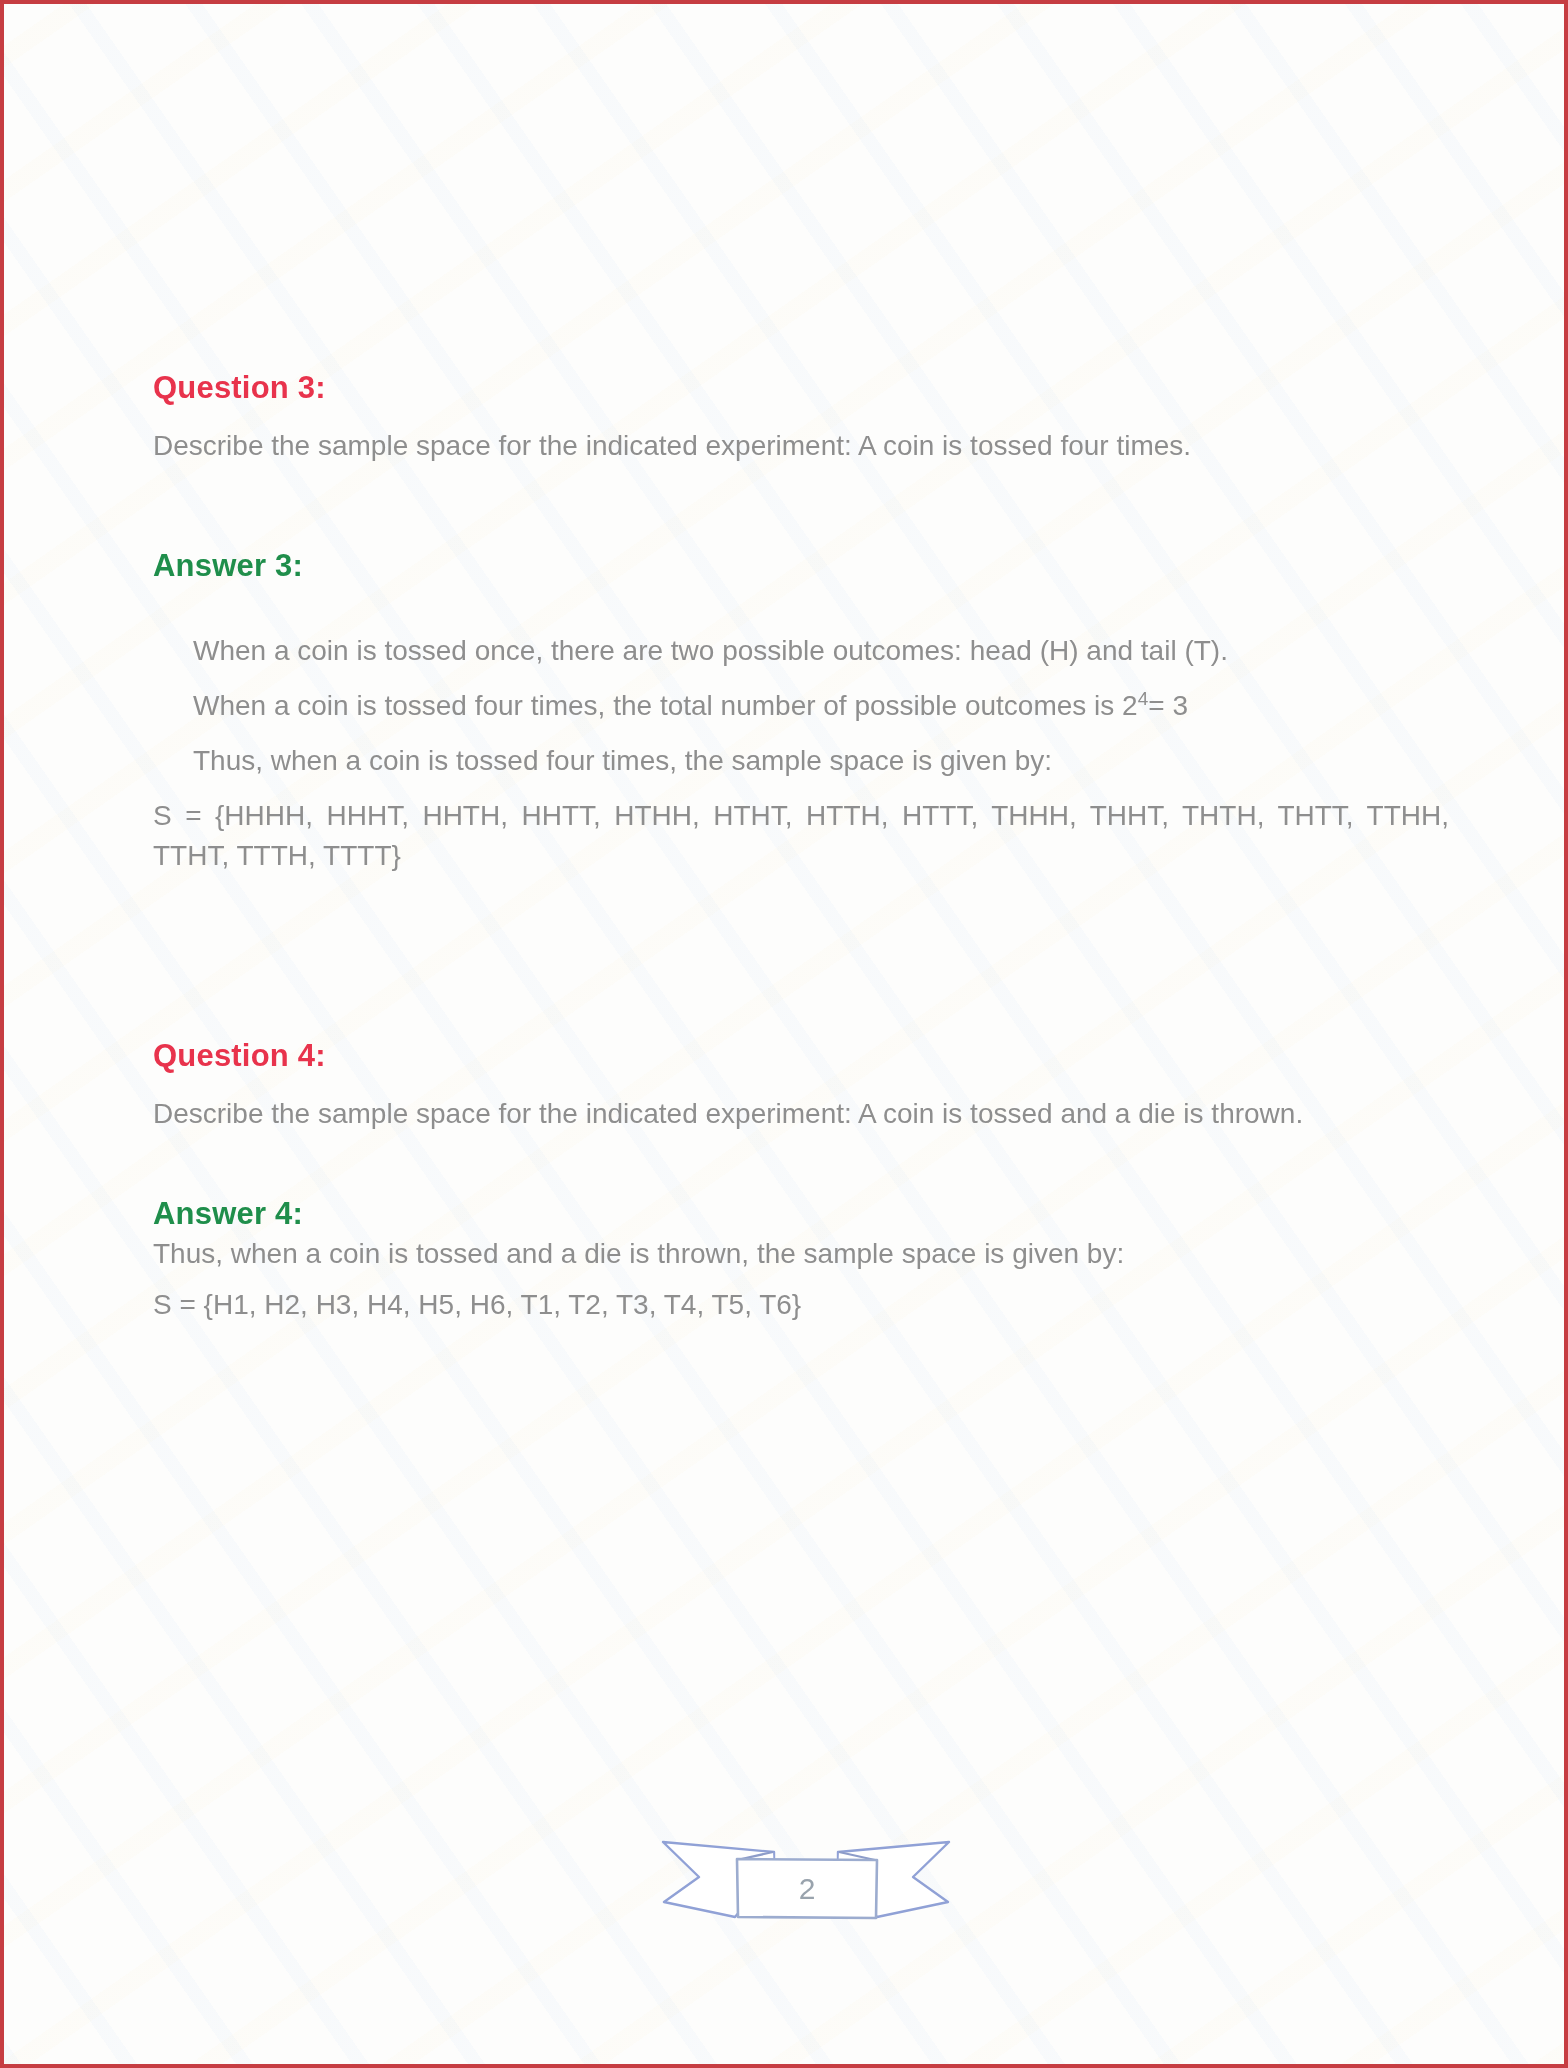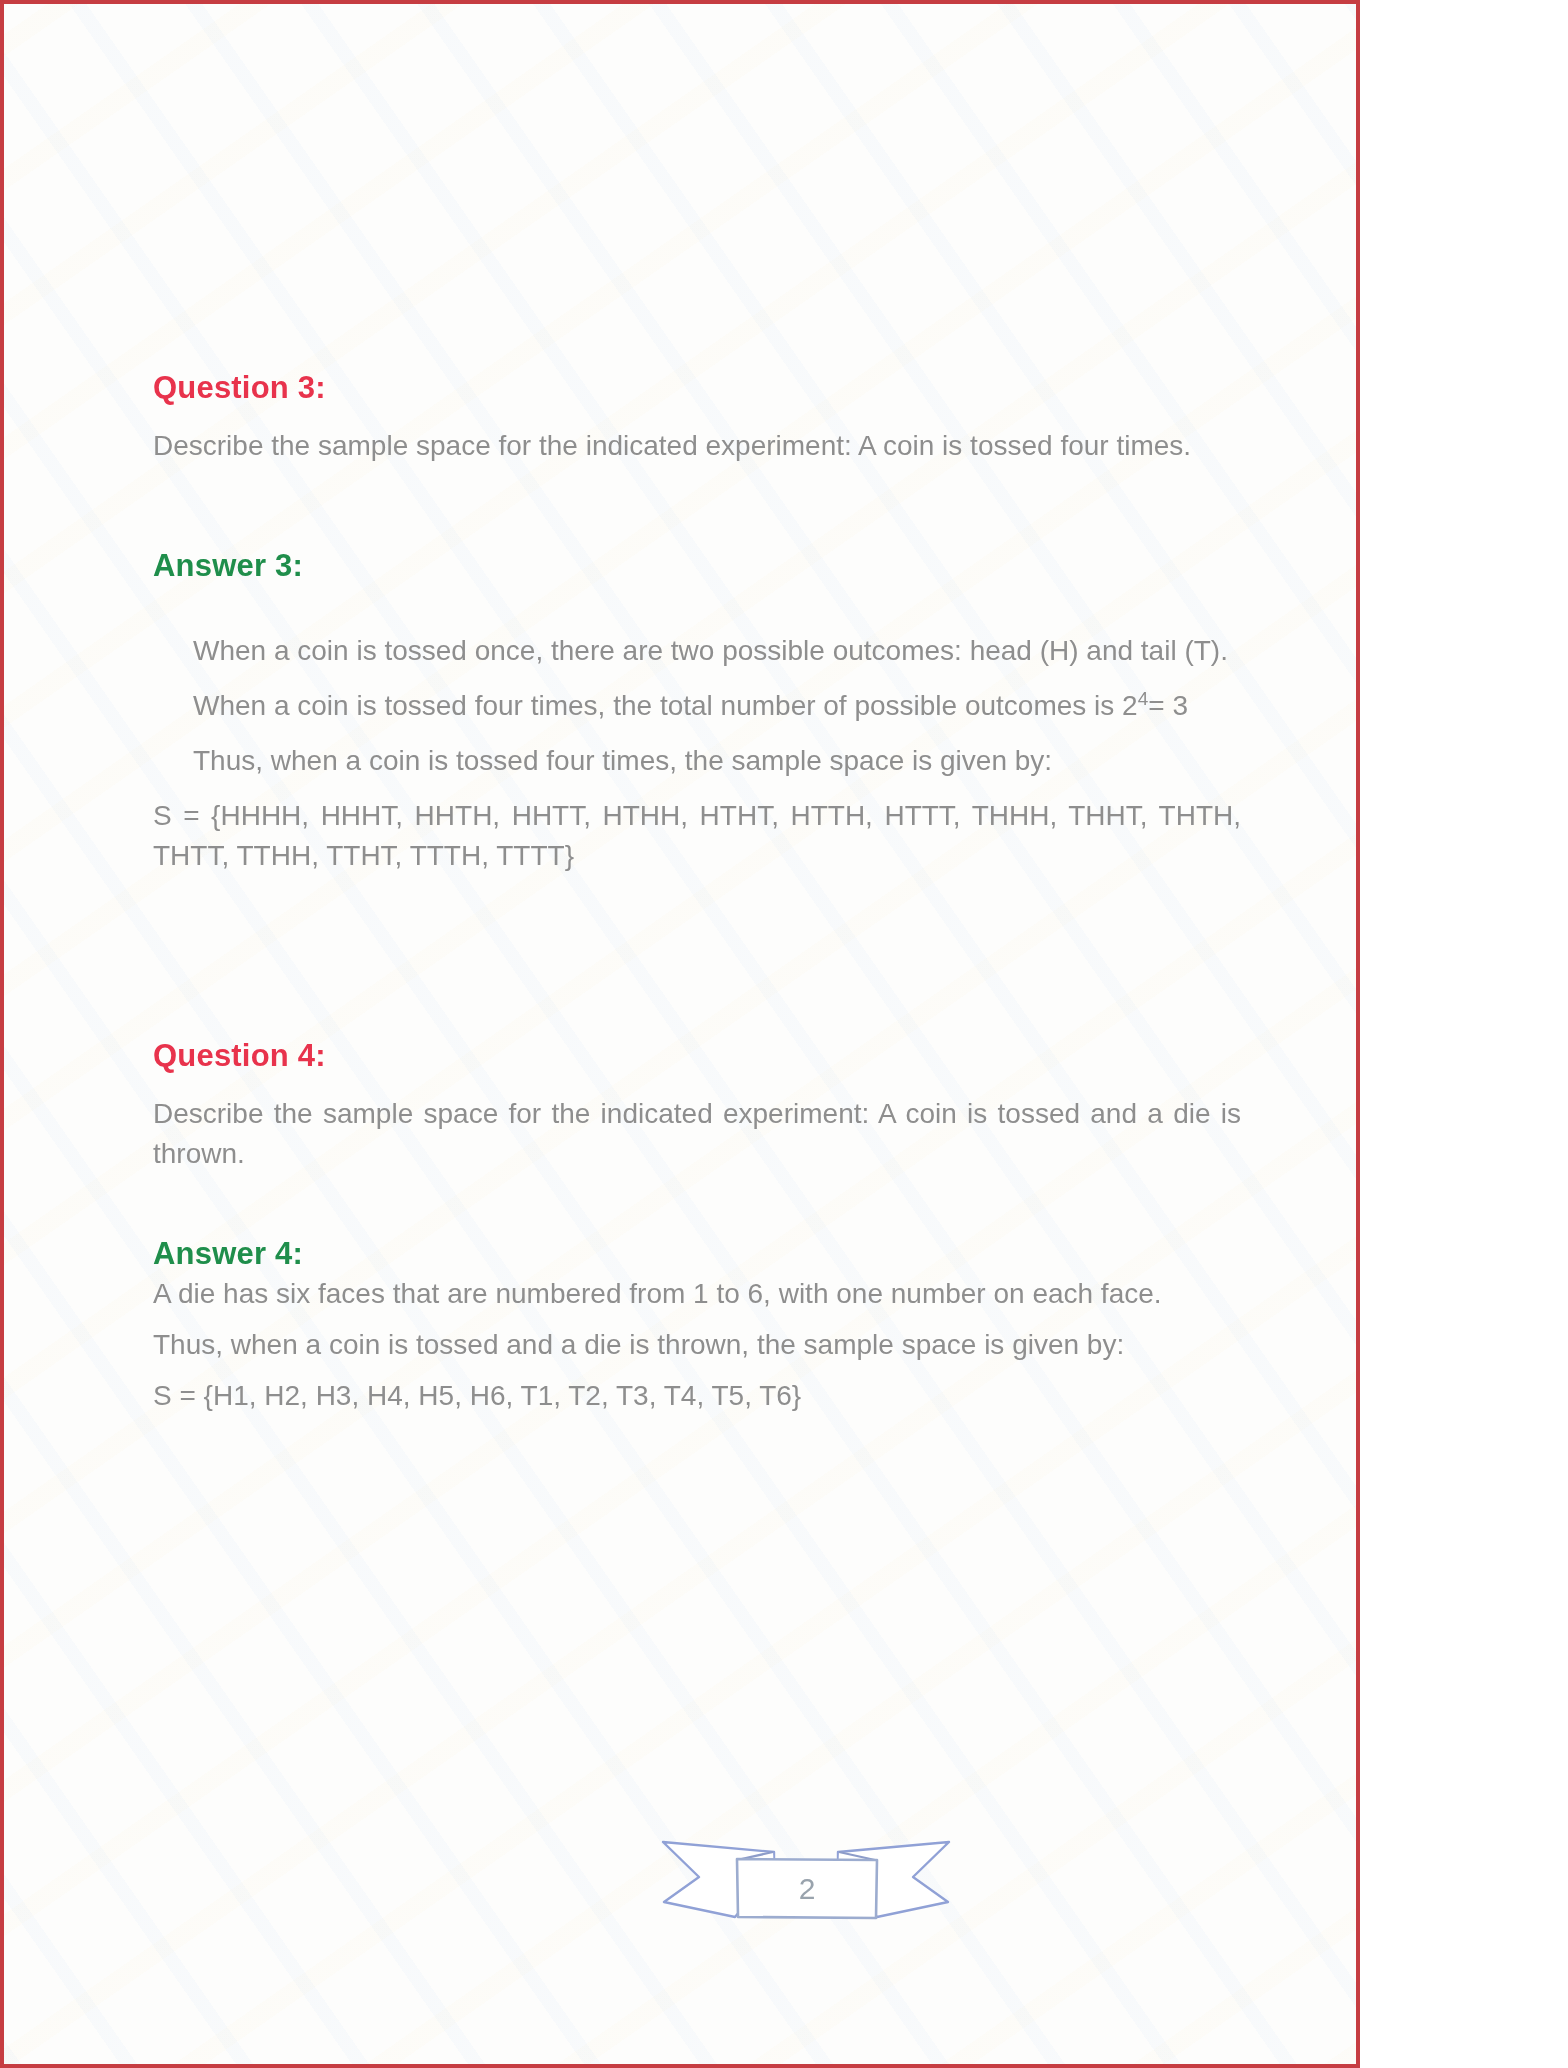--- a/index.html
+++ b/index.html
@@ -2,21 +2,21 @@
 <html><head>
 <meta charset="utf-8">
 <style>
   html, body {
     margin: 0;
     padding: 0;
     background: #ffffff;
   }
   .page {
     position: relative;
-    width: 1360px;
+    width: 1568px;
     height: 2068px;
     box-sizing: border-box;
     border: 4px solid #c63d42;
     background-color: #fdfdfc;
     background-image:
       repeating-linear-gradient(55deg, rgba(150,190,240,0.05) 0px, rgba(150,190,240,0.05) 14px, transparent 14px, transparent 95px),
       repeating-linear-gradient(-35deg, rgba(250,230,180,0.06) 0px, rgba(250,230,180,0.06) 18px, transparent 18px, transparent 110px);
     font-family: "Liberation Sans", sans-serif;
     overflow: hidden;
   }
@@ -85,21 +85,20 @@
     <h2 class="a-head mt-ahead3">Answer 3:</h2>
     <p class="mt-abody a3-para">When a coin is tossed once, there are two possible outcomes: head (H) and tail (T).</p>
     <p class="a3-para"><span>When a coin is tossed four times, the total number of possible outcomes is 2</span><sup>4</sup><span>= 3</span></p>
     <p class="a3-para">Thus, when a coin is tossed four times, the sample space is given by:</p>
     <p class="justify">S = {HHHH, HHHT, HHTH, HHTT, HTHH, HTHT, HTTH, HTTT, THHH, THHT, THTH, THTT, TTHH, TTHT, TTTH, TTTT}</p>
 
     <h2 class="q-head mt-qhead4">Question 4:</h2>
     <p class="mt-qbody justify">Describe the sample space for the indicated experiment: A coin is tossed and a die is thrown.</p>
 
     <h2 class="a-head mt-ahead4">Answer 4:</h2>
-    <p class="a4-para">A die has six faces that are numbered from 1 to 6, with one number on each face.</p>
     <p class="a4-para">Thus, when a coin is tossed and a die is thrown, the sample space is given by:</p>
     <p>S = {H1, H2, H3, H4, H5, H6, T1, T2, T3, T4, T5, T6}</p>
 
   </div>
 
   <div class="ribbon">
     <svg viewBox="0 0 290 80">
 
       <path d="M113,12 L2,2 L38,37 L3,62 L74,77 L113,30 Z" fill="#ffffff" stroke="#90a1d6" stroke-width="2.4" stroke-linejoin="round"></path>
 

